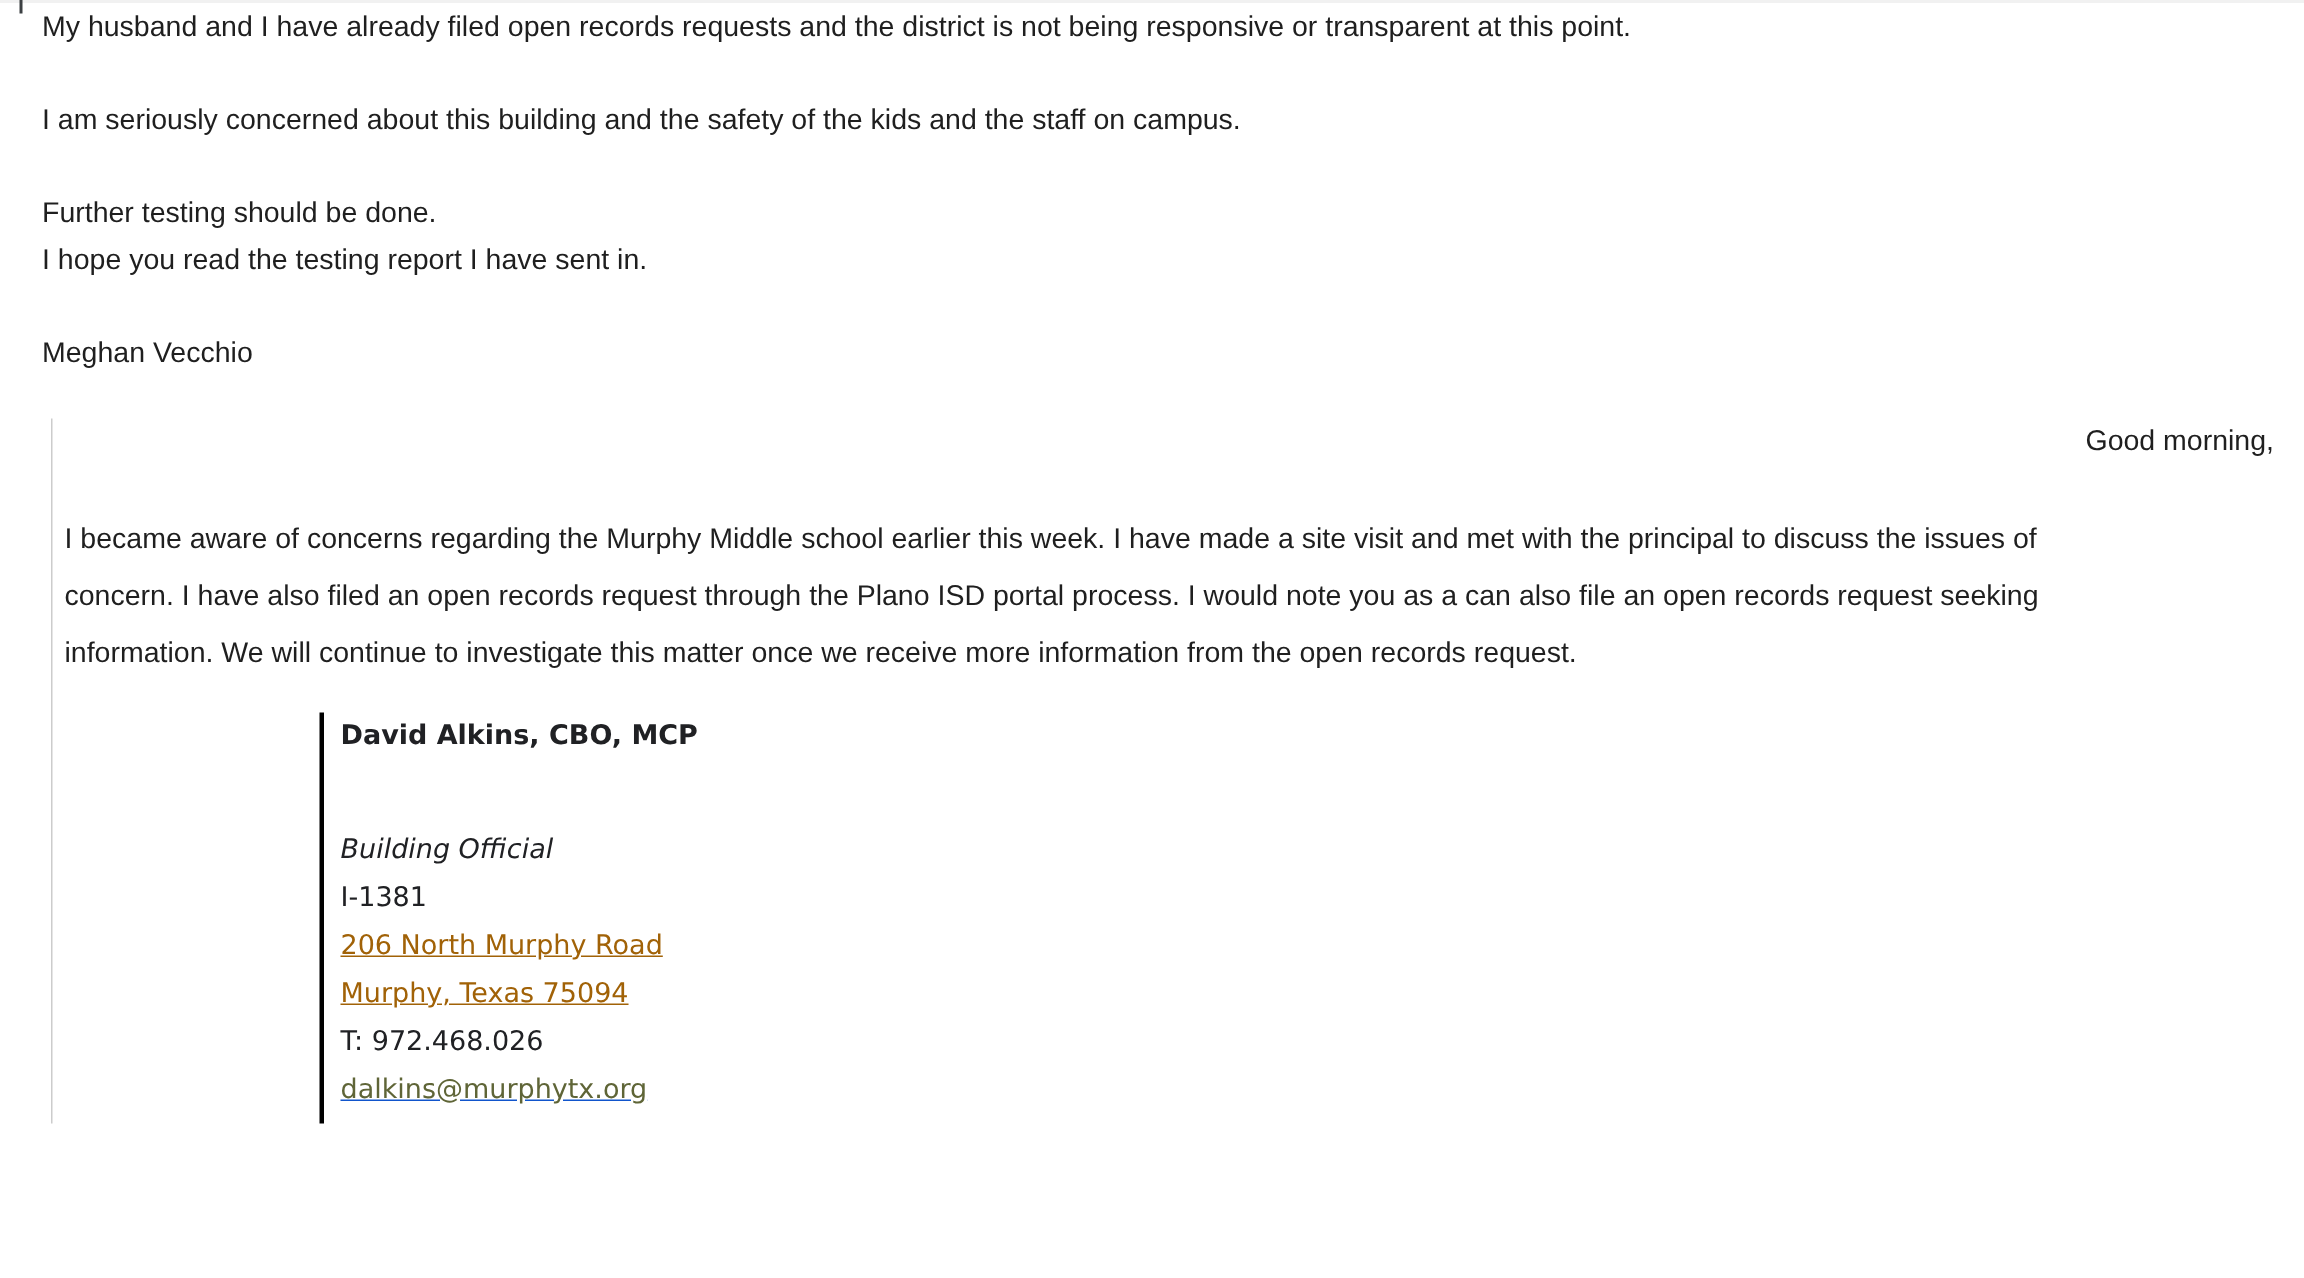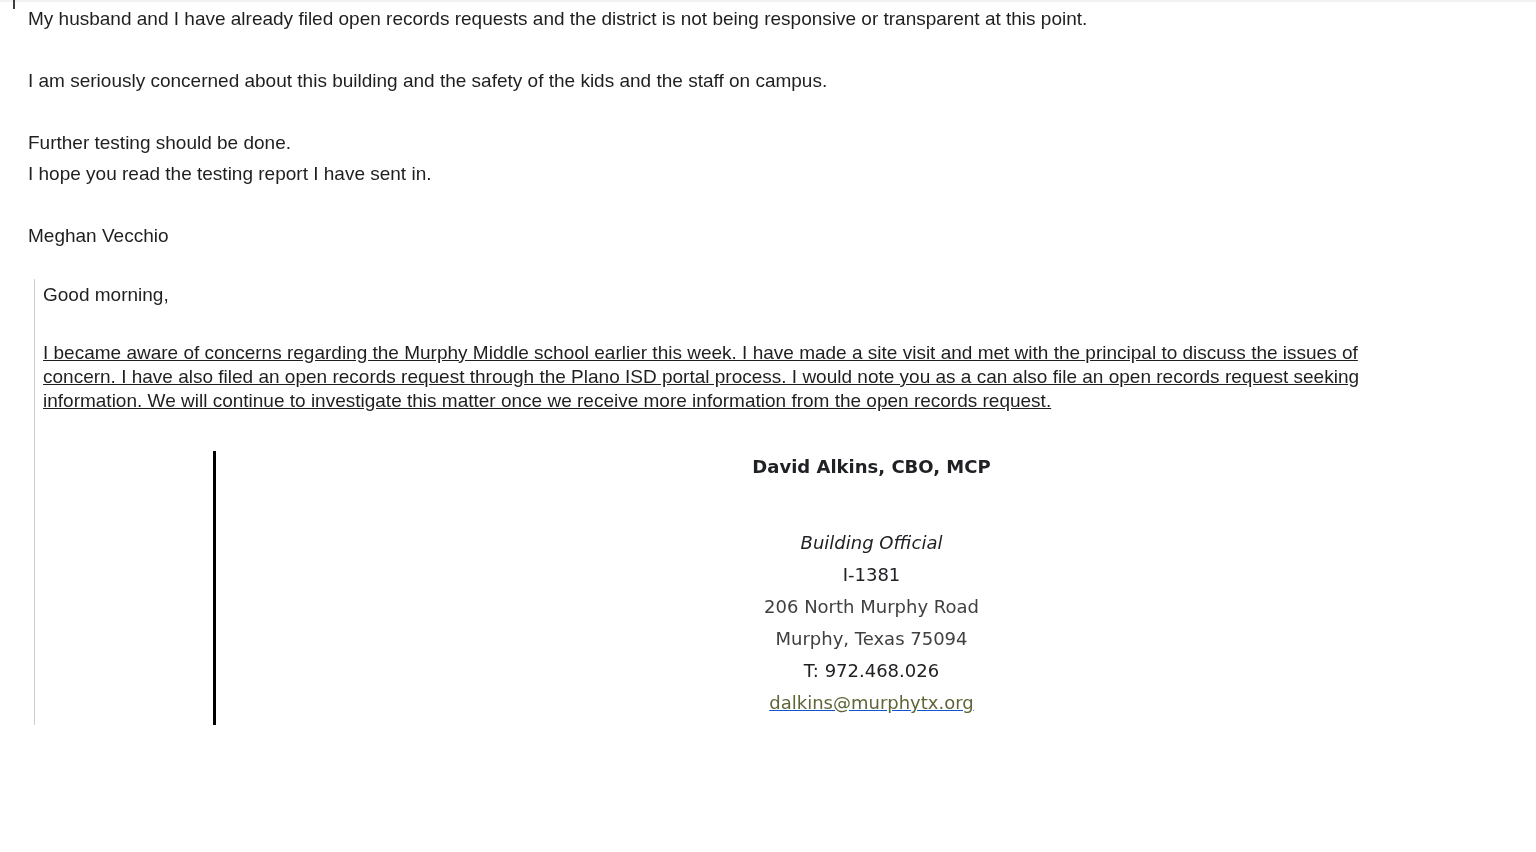--- a/index.html
+++ b/index.html
@@ -45,41 +45,42 @@
     text-decoration: underline;
     cursor: pointer;
   }
   blockquote.gmail-quote {
     margin: 0 0 0 6px;
     padding: 0 0 0 8px;
     border-left: 1px solid #cccccc;
   }
   .quote-greeting {
     margin: 0 0 31px 0;
+    text-align: right;
   }
   .quote-body {
-    margin: 0 0 38px 0;
-    line-height: 24px;
+    margin: 0 0 20px 0;
+    line-height: 38px;
     white-space: pre-line;
-    text-decoration: underline;
   }
   .signature {
     margin-left: 170px;
     border-left: 3px solid #000000;
     padding: 0 0 6px 11px;
     line-height: 32px;
     font-family: "DejaVu Sans", "Liberation Sans", sans-serif;
     font-size: 18px;
     color: #202124;
   }
-  .sig-line { margin: 0; text-align: center; }
+  .sig-line { margin: 0; }
   .sig-name { font-weight: bold; }
   .sig-title { font-style: italic; margin-top: 44px; }
   a.sig-link {
-    color: #404040;
+    color: #a16207;
+    text-decoration: underline;
     cursor: pointer;
   }
   a.sig-email {
     color: #5f6537;
     text-decoration: underline;
     text-decoration-color: #1155cc;
     cursor: pointer;
   }
 </style>
 </head>

